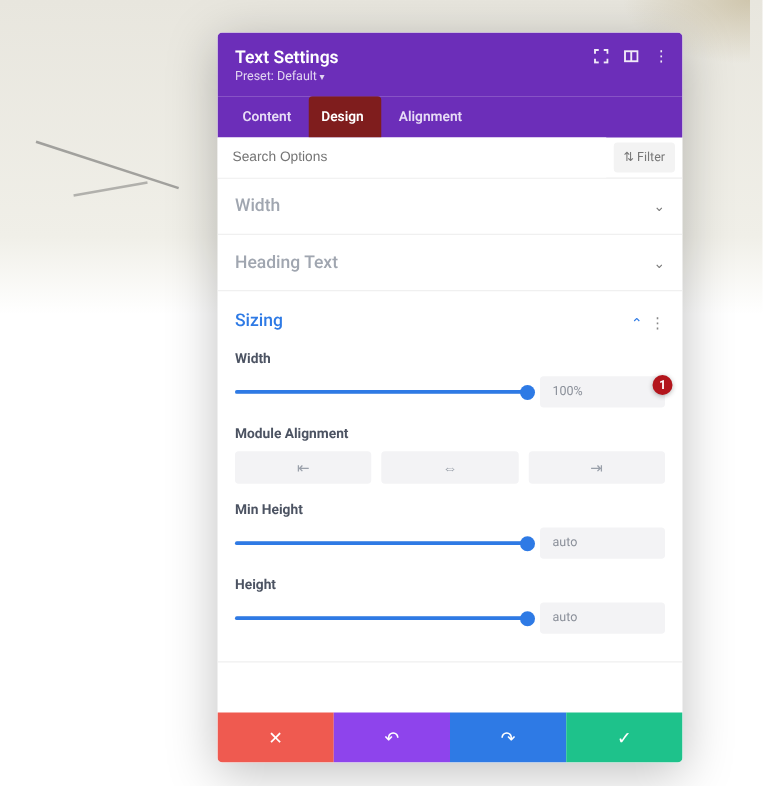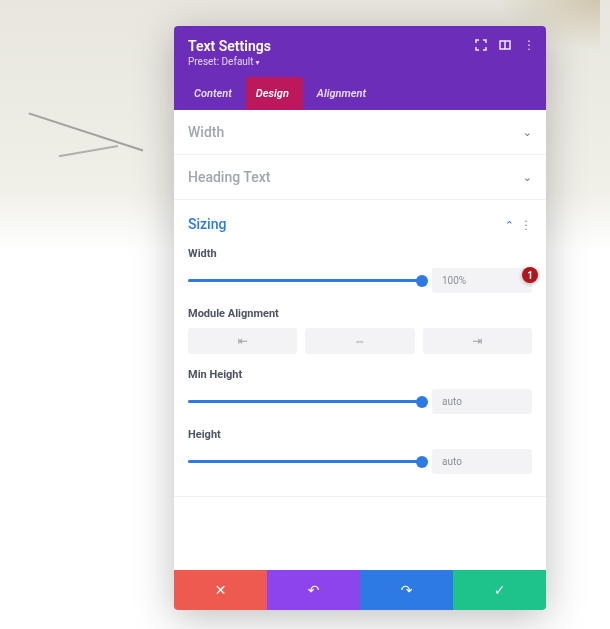--- a/index.html
+++ b/index.html
@@ -17,22 +17,22 @@
 
   
   .hdr { background: #6c2eb9; color: #fff; padding: 12px 14px 10px; position: relative; }
   .hdr-title { font-size: 14px; font-weight: 600; }
   .hdr-preset { font-size: 10px; opacity: .8; margin-top: 2px; }
   .hdr-icons { position: absolute; right: 10px; top: 12px; display: flex; gap: 10px; align-items: center; }
   .hdr-icons span { width: 14px; height: 14px; display: inline-flex; align-items: center; justify-content: center; cursor: pointer; opacity: .9; font-size: 12px; }
 
   
   .tabs { background: #6c2eb9; display: flex; padding: 0 6px; }
-  .tab { font-size: 11px; color: #e7dcf6; padding: 10px 14px; cursor: pointer; font-weight: 600; font-style: italic; }
-  .tab.active { background: #be185d; color: #fff; border-radius: 3px 3px 0 0; padding-left: 10px; }
+  .tab { font-size: 11px; color: #e7dcf6; padding: 10px 14px; cursor: pointer; font-weight: 600; }
+  .tab.active { background: #7f1d1d; color: #fff; border-radius: 3px 3px 0 0; padding-left: 10px; }
 
   
   .searchrow { display: flex; align-items: center; border-bottom: 1px solid #eee; }
   .searchrow input { flex: 1; border: 0; outline: 0; font-size: 11px; padding: 10px 12px; color: #999; }
   .filter-btn { font-size: 10px; color: #777; background: #f3f3f3; padding: 6px 8px; margin: 4px 6px; border-radius: 3px; cursor: pointer; }
 
   
   .body { flex: 1; overflow-y: auto; position: relative; }
   .body::-webkit-scrollbar { width: 4px; }
   .body::-webkit-scrollbar-thumb { background: #555; border-radius: 2px; }
@@ -99,20 +99,26 @@
       <span>⋮</span>
     </div>
   </div>
 
   <div class="tabs">
     <div class="tab">Content</div>
     <div class="tab active">Design</div>
     <div class="tab">Alignment</div>
   </div>
 
+  <div class="searchrow">
+    <input placeholder="Search Options" style="">
+    <div class="filter-btn">
+      <span>⇅ </span><span>Filter</span>
+    </div>
+  </div>
 
   <div class="body">
 
     <div class="sec">
       <div class="sec-hd">
         <span class="title">Width</span>
         <span class="chev">⌄</span>
       </div>
     </div>
 

